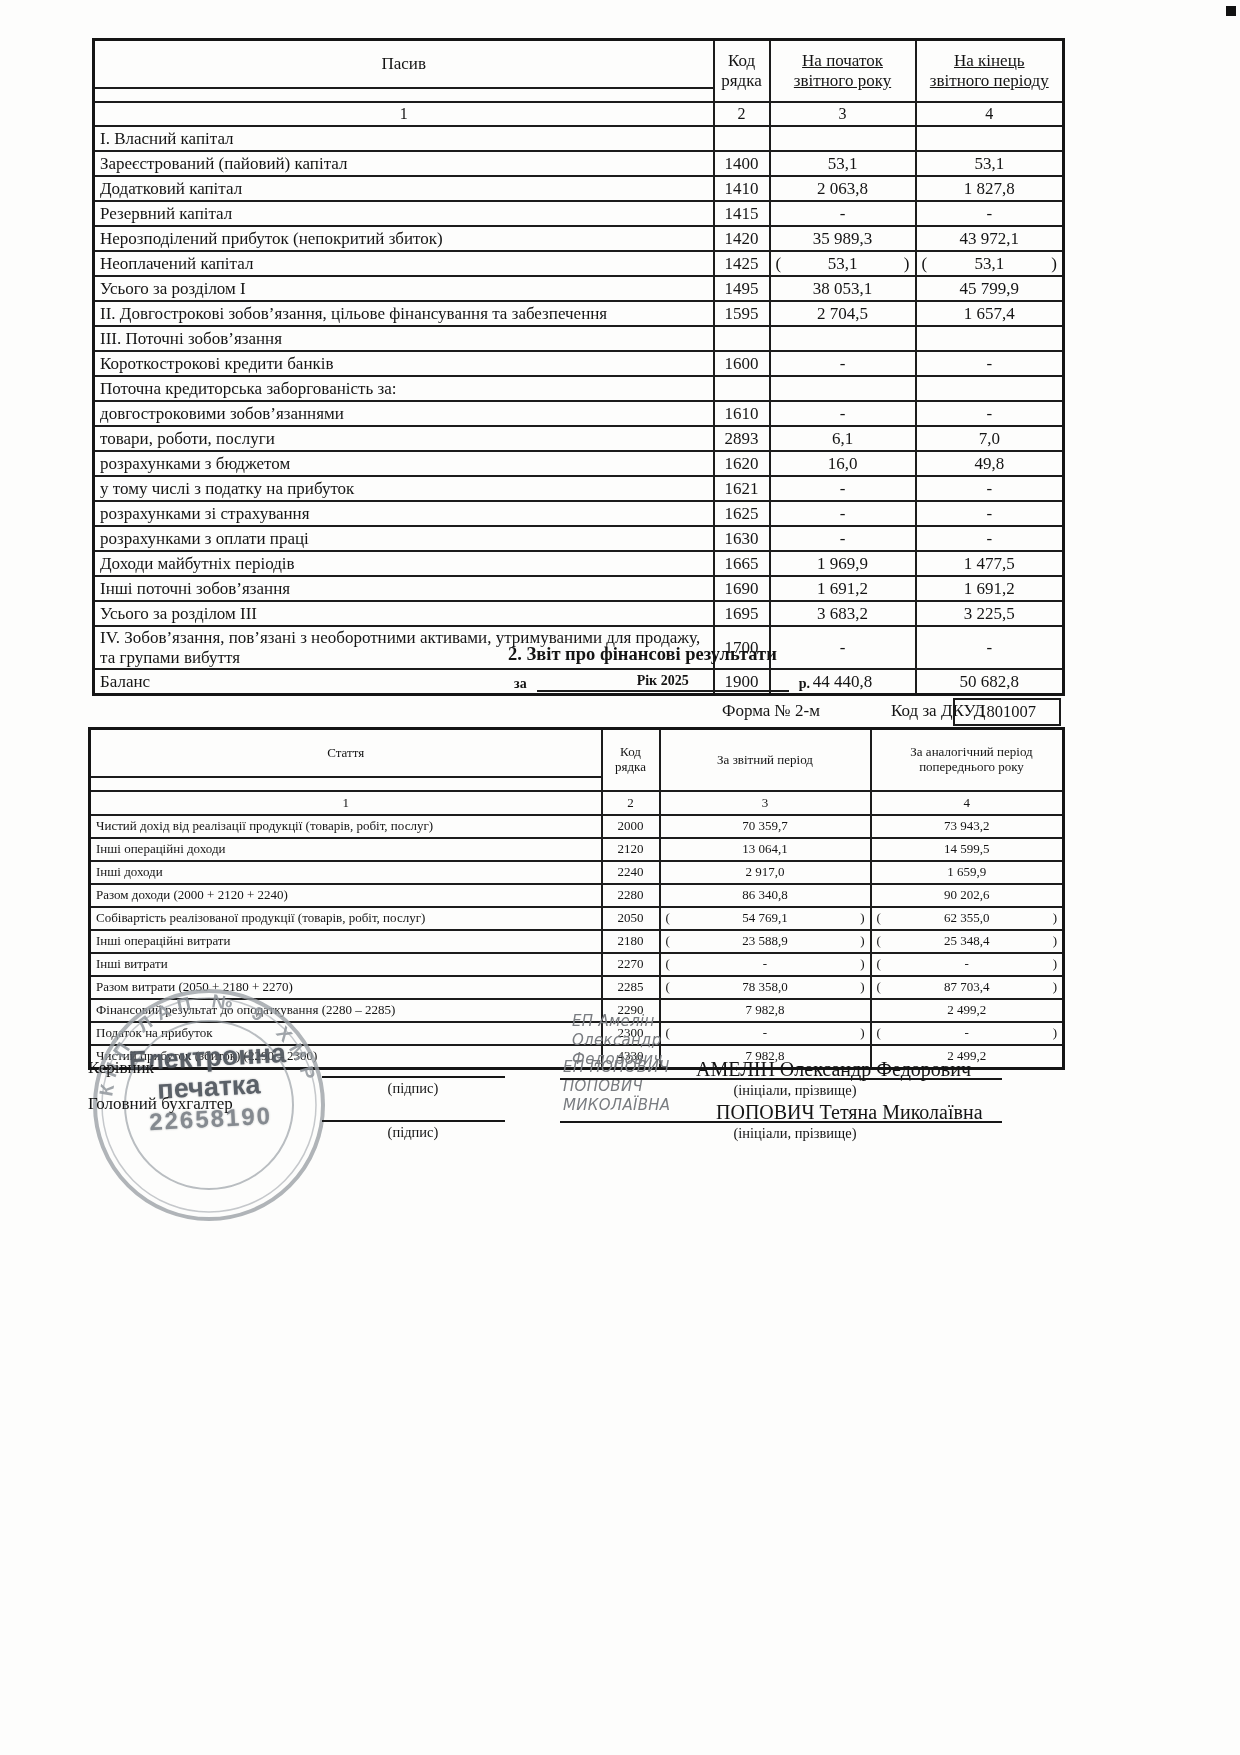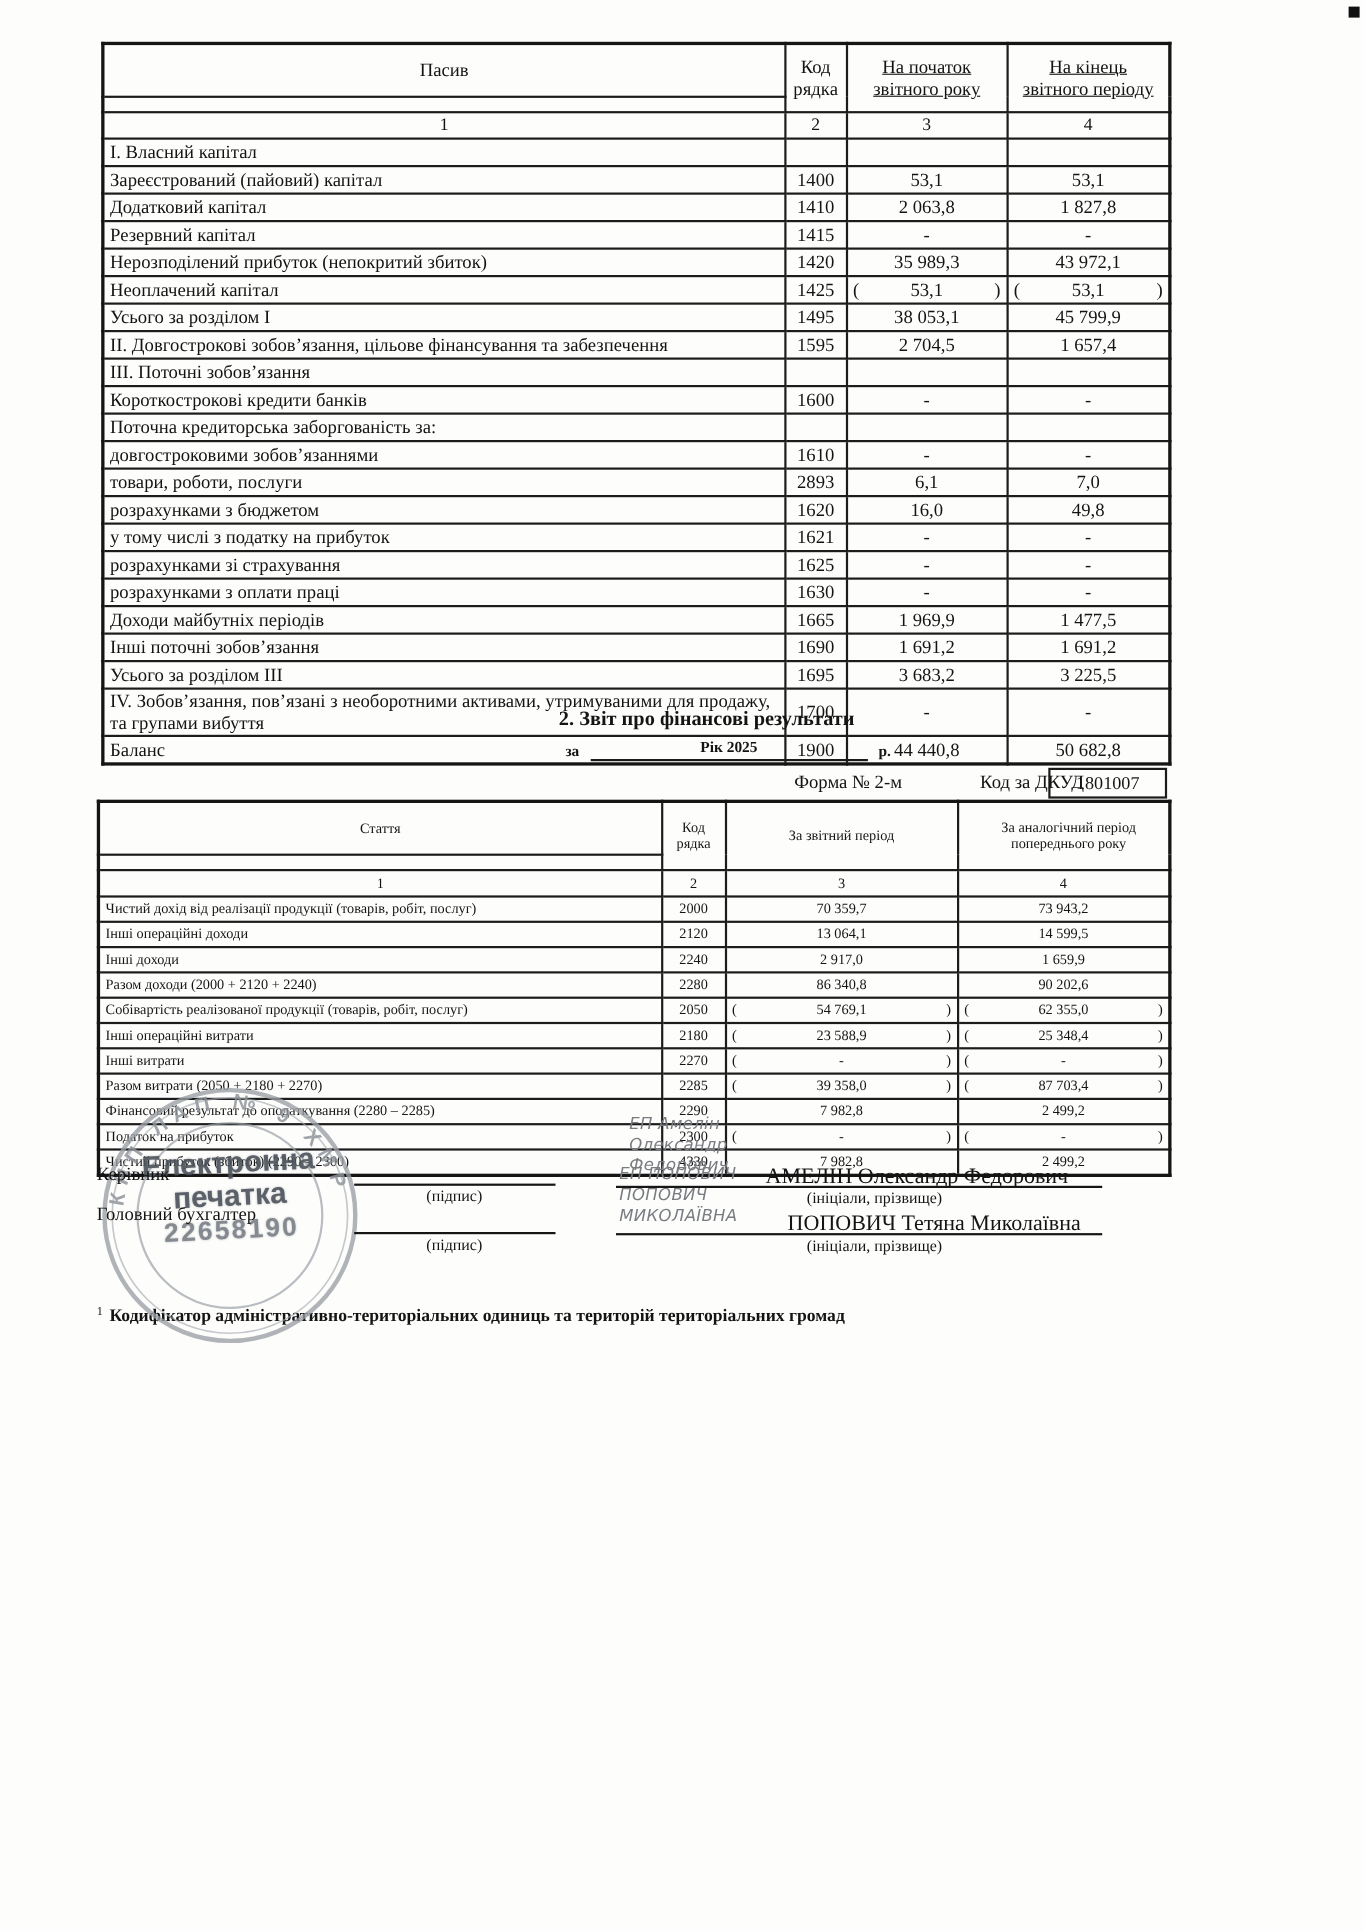--- a/index.html
+++ b/index.html
@@ -301,21 +301,21 @@
         </tr>
         <tr>
           <td class="">Інші витрати</td>
           <td class="code">2270</td>
           <td class="val"><span class="po">(</span><span class="pc">)</span><span class="pv">-</span></td>
           <td class="val"><span class="po">(</span><span class="pc">)</span><span class="pv">-</span></td>
         </tr>
         <tr>
           <td class="b ">Разом витрати (2050 + 2180 + 2270)</td>
           <td class="code b">2285</td>
-          <td class="val"><span class="po">(</span><span class="pc">)</span><span class="pv">39 358,0</span></td>
+          <td class="val"><span class="po">(</span><span class="pc">)</span><span class="pv">78 358,0</span></td>
           <td class="val"><span class="po">(</span><span class="pc">)</span><span class="pv">87 703,4</span></td>
         </tr>
         <tr>
           <td class="">Фінансовий результат до оподаткування (2280 – 2285)</td>
           <td class="code">2290</td>
           <td class="val">7 982,8</td>
           <td class="val">2 499,2</td>
         </tr>
         <tr>
           <td class="">Податок на прибуток</td>
@@ -371,17 +371,14 @@
   </div>
 
   <div class="sig-name" style="left:672px;top:1058px;">АМЕЛІН Олександр Федорович</div>
   <div class="sig-line" style="left:560px;top:1062px;width:442px;height:16px;"></div>
   <div class="sig-caption" style="left:645px;top:1082px;width:300px;">(ініціали, прізвище)</div>
 
   <div class="sig-name" style="left:692px;top:1101px;">ПОПОВИЧ Тетяна Миколаївна</div>
   <div class="sig-line" style="left:560px;top:1105px;width:442px;height:16px;"></div>
   <div class="sig-caption" style="left:645px;top:1125px;width:300px;">(ініціали, прізвище)</div>
 
-  <div class="footnote">
-    <sup>1</sup><span>Кодифікатор адміністративно-територіальних одиниць та територій територіальних громад</span>
-  </div>
 
 </div>
 
 </body></html>

